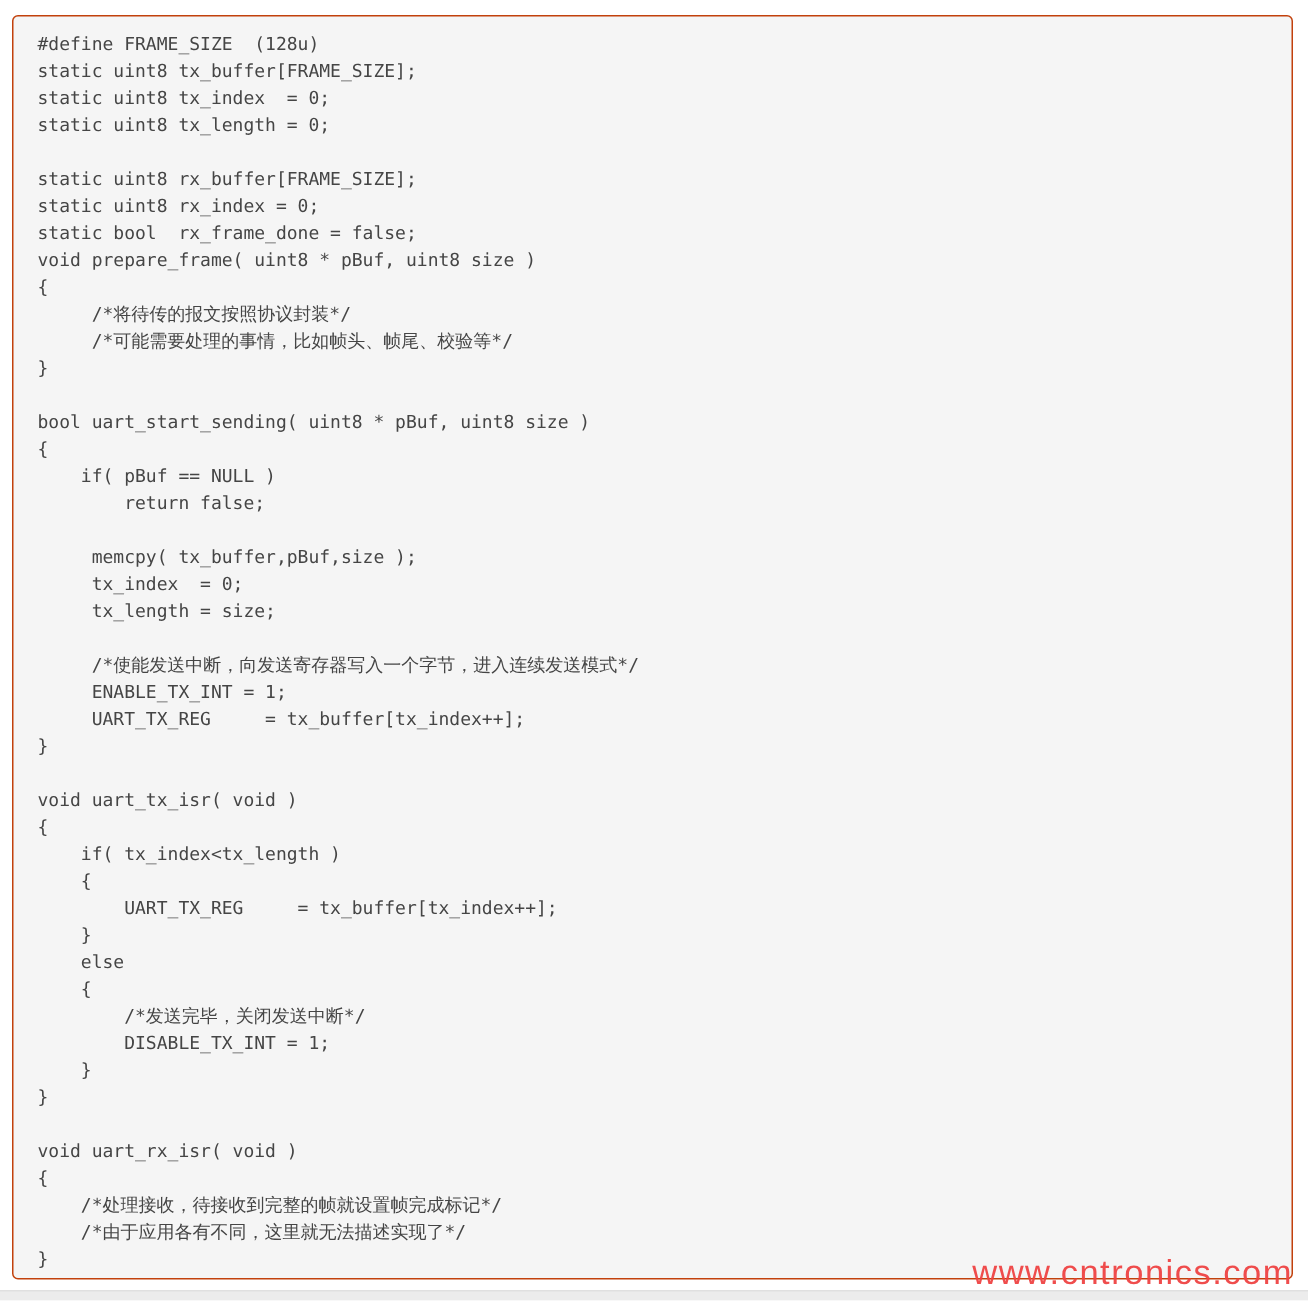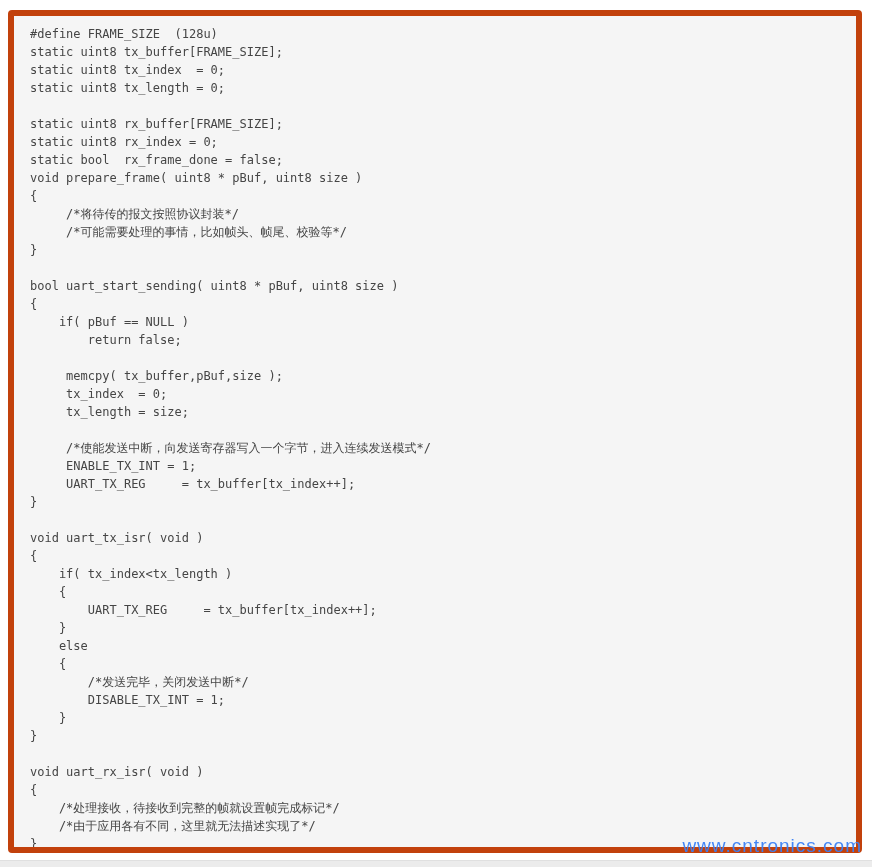--- a/index.html
+++ b/index.html
@@ -19,43 +19,43 @@
     background: #ffffff;
   }
   .code-panel {
     position: absolute;
     left: 8px;
     top: 10px;
     width: 854px;
     height: 843px;
     box-sizing: border-box;
     background: #f5f5f5;
-    border: 6px solid #c2410c;
+    border: 1px solid #c2410c;
     border-radius: 4px;
     padding: 9px 12px 4px 16px;
     overflow: hidden;
   }
   .code-listing {
     margin: 0;
     font-family: "DejaVu Sans Mono", "Liberation Mono", monospace;
     font-size: 12px;
     line-height: 18px;
     color: #454545;
     white-space: pre;
     letter-spacing: 0;
   }
   .watermark {
     position: absolute;
     top: 835px;
     right: 10px;
     font-family: "Liberation Sans", sans-serif;
-    font-size: 19px;
+    font-size: 23px;
     font-weight: 400;
     letter-spacing: 1px;
-    color: #3b82f6;
+    color: #ef4444;
     opacity: 0.95;
     z-index: 5;
     pointer-events: none;
   }
   .h-scrollbar {
     position: absolute;
     left: 0;
     bottom: 0;
     width: 872px;
     height: 7px;

